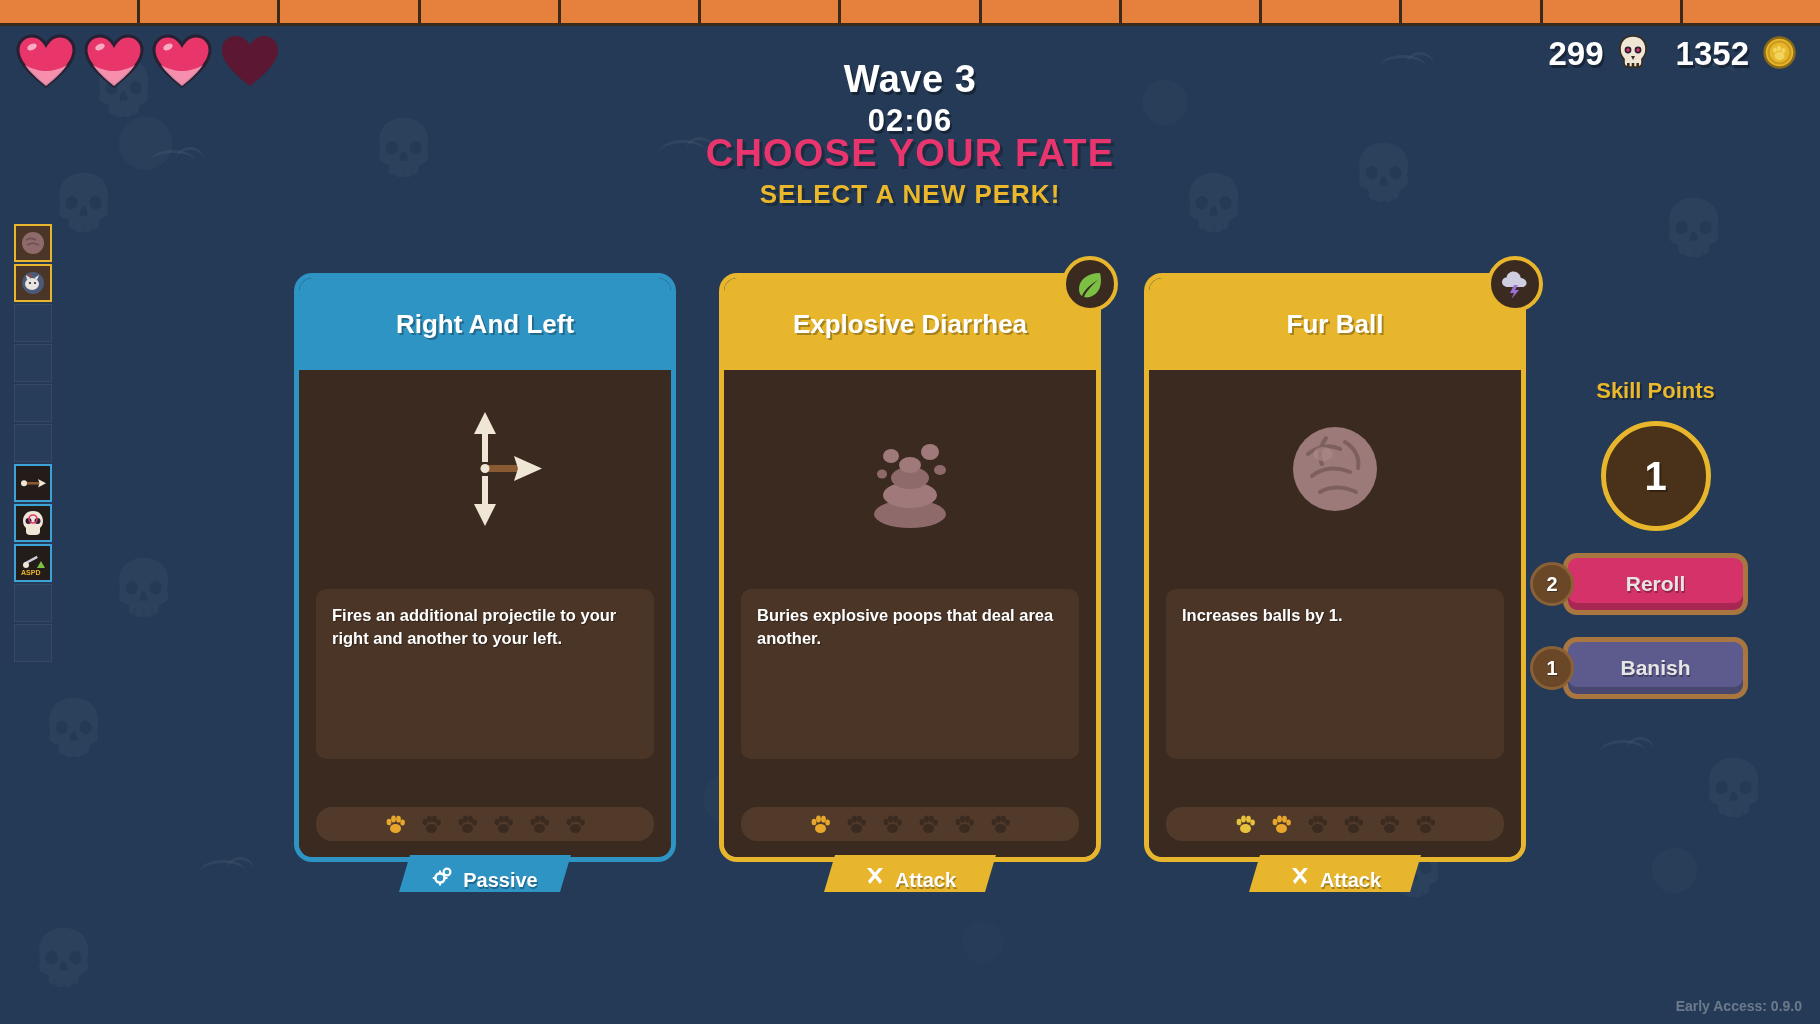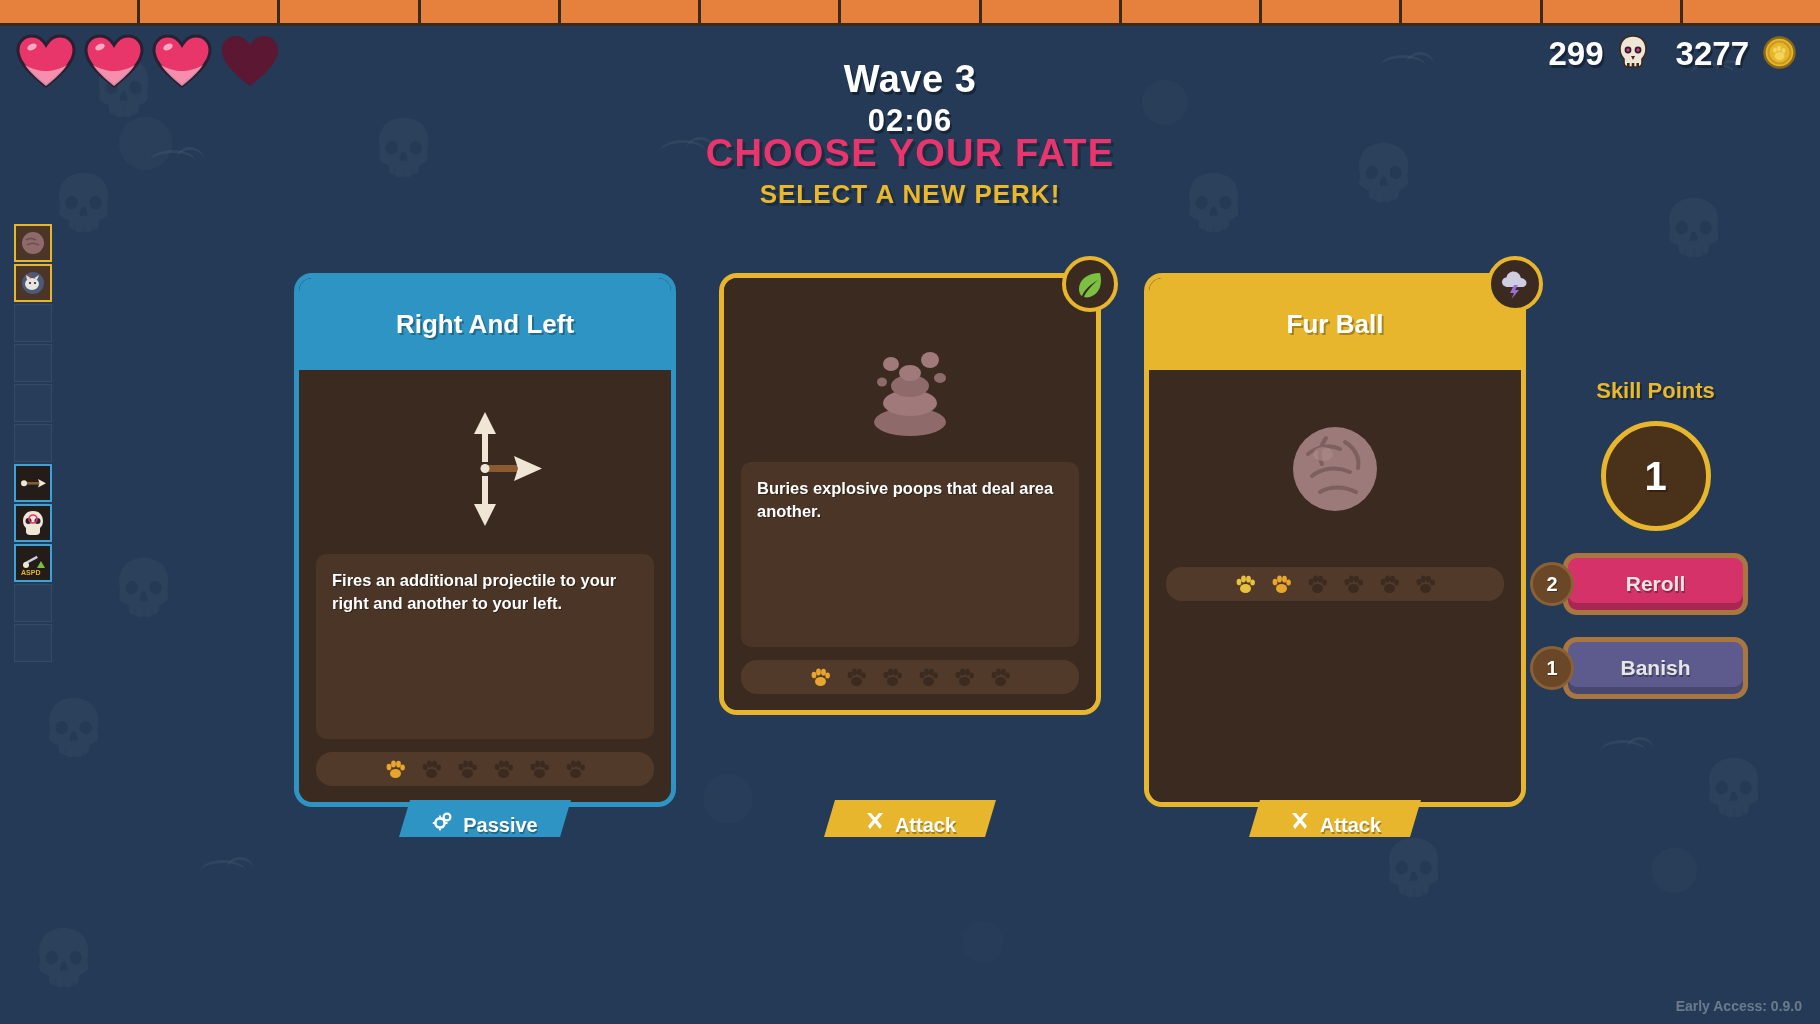--- a/index.html
+++ b/index.html
@@ -112,21 +112,21 @@
   .card-head .t {
     font-size:26px; font-weight:bold; color:#fff;
     text-shadow:2px 2px 0 rgba(0,0,0,.28);
     text-align:center; padding:0 22px;
   }
   .card-body {
     background:#3b2a20;
     border-radius:0 0 13px 13px;
     padding:14px 17px 16px;
     min-height:432px;
-    display:flex; flex-direction:column;
+    display:flex; flex-direction:column;gap:35px;
   }
   .card-art {
     height:170px; display:flex; align-items:center; justify-content:center;
   }
   .card-desc {
     background:#4a3527;
     border-radius:10px;
     padding:15px 16px;
     flex:1 1 auto;
     min-height:170px;
@@ -312,21 +312,21 @@
         <circle cx="10" cy="15" r="1.7" fill="#e8356d"></circle>
           <circle cx="20" cy="15" r="1.7" fill="#e8356d"></circle>
         <path d="M13 21 L15 25 L17 21Z" fill="#3a2a1c"></path>
         <rect x="9" y="28" width="2.6" height="4" fill="#3a2a1c"></rect>
           <rect x="13.7" y="28" width="2.6" height="4" fill="#3a2a1c"></rect>
           <rect x="18.4" y="28" width="2.6" height="4" fill="#3a2a1c"></rect>
       </svg>
     </span>
   </div>
   <div class="stat" style="margin-left:28px;">
-    <span class="num">3277</span>
+    <span class="num">1352</span>
     <span>
       <svg class="coin-ic" viewBox="0 0 33 33">
         <circle cx="16.5" cy="16.5" r="15" fill="#e8b62c" stroke="#8a6a18" stroke-width="2.4"></circle>
         <circle cx="16.5" cy="16.5" r="11" fill="none" stroke="#c99a1e" stroke-width="2"></circle>
         <ellipse cx="16.5" cy="20" rx="5" ry="4" fill="#f2d55e"></ellipse>
         <ellipse cx="12" cy="14" rx="2" ry="2.6" fill="#f2d55e"></ellipse>
           <ellipse cx="16" cy="12.5" rx="2" ry="2.8" fill="#f2d55e"></ellipse>
           <ellipse cx="20.5" cy="14.5" rx="2" ry="2.6" fill="#f2d55e"></ellipse>
       </svg>
     </span>
@@ -415,20 +415,23 @@
     </div>
   </div>
 
   <div class="card">
     <div class="elem-badge">
       <svg viewBox="0 0 30 30">
           <path d="M25 4 C12 4 4 11 4 20 C4 23 5 26 7 27 C9 22 14 16 23 11 C16 17 11 23 9 28 C11 28.6 13 28.6 15 28 C24 25 28 16 25 4Z" fill="#7bc043"></path>
         </svg>
     </div>
     <div class="card-inner frame-gold">
+      <div class="card-head" style="background:#e8b62c;">
+        <div class="t">Explosive Diarrhea</div>
+      </div>
       <div class="card-body">
         <div class="card-art">
           <svg width="150" height="150" viewBox="0 0 150 150">
             <ellipse cx="75" cy="120" rx="36" ry="14" fill="#8f6a6a"></ellipse>
             <ellipse cx="75" cy="101" rx="27" ry="13" fill="#a07a7a"></ellipse>
             <ellipse cx="75" cy="84" rx="19" ry="11" fill="#8f6a6a"></ellipse>
             <ellipse cx="75" cy="71" rx="11" ry="8" fill="#a07a7a"></ellipse>
             <ellipse cx="56" cy="62" rx="8" ry="7" fill="#a07a7a"></ellipse>
             <ellipse cx="95" cy="58" rx="9" ry="8" fill="#a07a7a"></ellipse>
             <ellipse cx="105" cy="76" rx="6" ry="5" fill="#8f6a6a"></ellipse>
@@ -509,20 +512,21 @@
           <svg width="150" height="150" viewBox="0 0 150 150">
             <circle cx="75" cy="75" r="42" fill="#9d7a7a"></circle>
             <path d="M48 60 C58 52 70 50 80 55" stroke="#7d5f5f" stroke-width="4" fill="none" stroke-linecap="round"></path>
             <path d="M52 82 C62 74 76 72 90 78" stroke="#7d5f5f" stroke-width="4" fill="none" stroke-linecap="round"></path>
             <path d="M60 98 C70 92 84 92 96 98" stroke="#7d5f5f" stroke-width="4" fill="none" stroke-linecap="round"></path>
             <path d="M85 48 C95 54 100 64 98 74" stroke="#7d5f5f" stroke-width="4" fill="none" stroke-linecap="round"></path>
             <path d="M66 44 C60 52 58 62 62 70" stroke="#7d5f5f" stroke-width="4" fill="none" stroke-linecap="round"></path>
             <ellipse cx="63" cy="60" rx="10" ry="7" fill="#ae8b8b" opacity=".6"></ellipse>
           </svg>
         </div>
+        <div class="card-desc">Increases balls by 1.</div>
         <div class="paw-bar">
           <svg class="paw" viewBox="0 0 21 21">
               <ellipse cx="10.5" cy="14.5" rx="5.5" ry="4.5" fill="#e8c23c"></ellipse>
               <ellipse cx="4" cy="8" rx="2.4" ry="3.2" fill="#e8c23c"></ellipse>
               <ellipse cx="8.5" cy="5" rx="2.4" ry="3.4" fill="#e8c23c"></ellipse>
               <ellipse cx="13.5" cy="5.2" rx="2.4" ry="3.4" fill="#e8c23c"></ellipse>
               <ellipse cx="17.6" cy="8.6" rx="2.3" ry="3" fill="#e8c23c"></ellipse>
             </svg>
           <svg class="paw" viewBox="0 0 21 21">
               <ellipse cx="10.5" cy="14.5" rx="5.5" ry="4.5" fill="#e8a72c"></ellipse>

